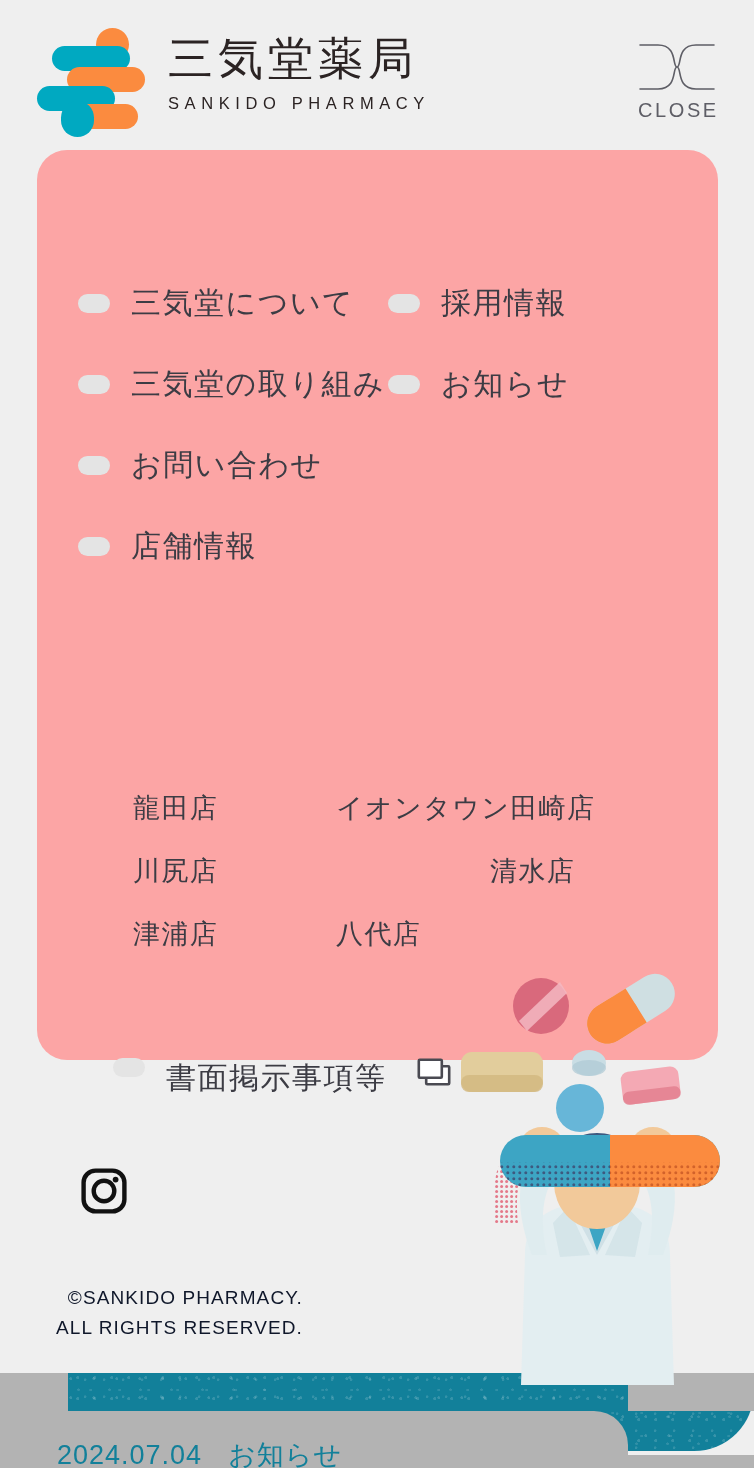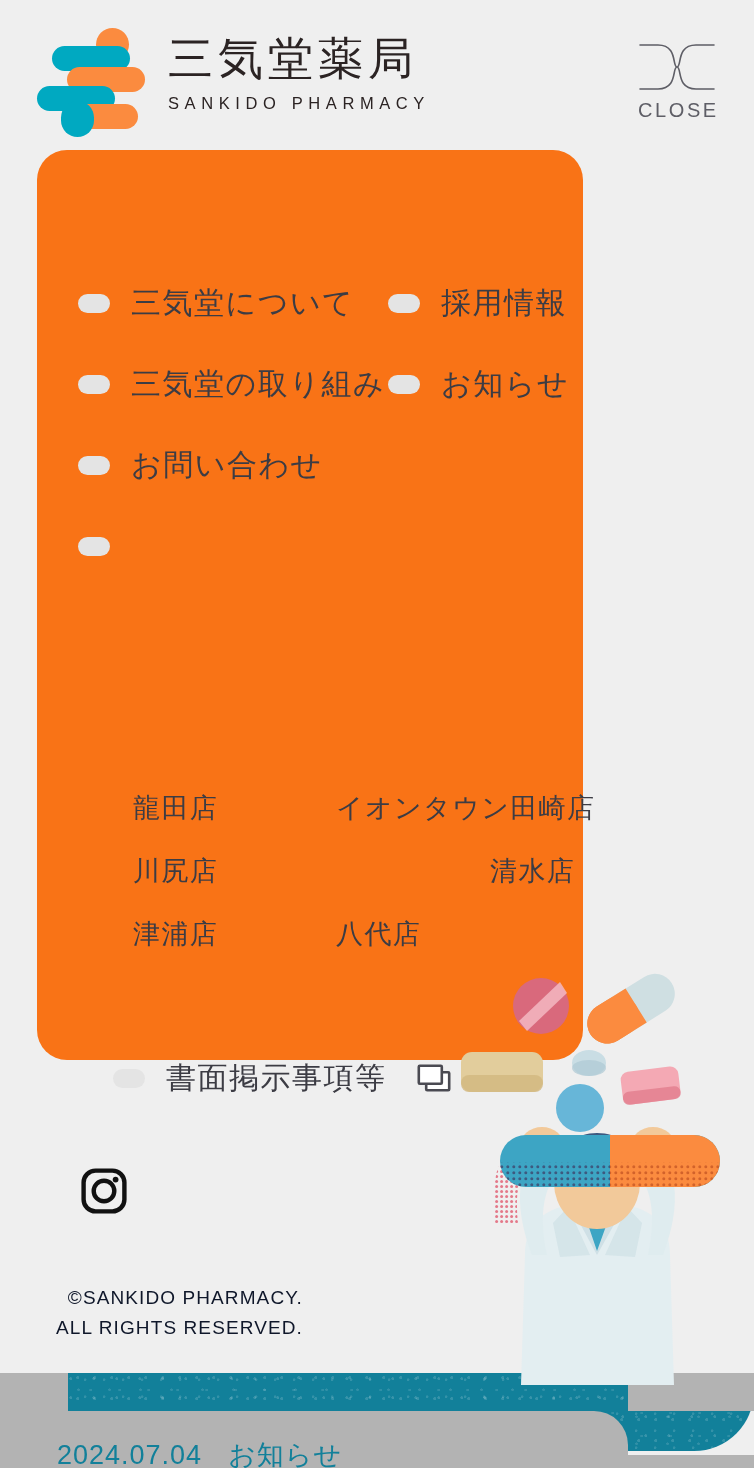--- a/index.html
+++ b/index.html
@@ -152,23 +152,23 @@
     font-size: 20px;
     letter-spacing: 2.6px;
     color: #5e5e66;
   }
 
   
   .menu-card {
     position: absolute;
     left: 37px;
     top: 150px;
-    width: 546px;
+    width: 681px;
     height: 910px;
-    background: #f97316;
+    background: #fca5a5;
     border-radius: 30px;
   }
 
   
   .nav-grid {
     position: absolute;
     left: 41px;
     top: 131px;
     width: 620px;
   }
@@ -220,21 +220,21 @@
   }
   .store-col-a { width: 203px; flex: 0 0 auto; }
   .store-col-b { flex: 1 1 auto; }
 
   
   .doc-item {
     position: absolute;
     left: 76px;
     top: 908px;
     display: flex;
-    align-items: center;
+    align-items: flex-start;
     gap: 21px;
     cursor: pointer;
   }
   .doc-label {
     font-size: 30px;
     letter-spacing: 1.5px;
     color: #3c3c44;
     white-space: nowrap;
   }
   .ext-icon {
@@ -355,20 +355,21 @@
             <span class="bullet"></span>
             <span class="nav-label">お問い合わせ</span>
           </div>
         </div>
       </div>
 
       <div class="nav-row">
         <div class="nav-col">
           <div class="nav-item">
             <span class="bullet"></span>
+            <span class="nav-label">店舗情報</span>
           </div>
         </div>
         <div class="nav-col"></div>
       </div>
 
     </div>
 
     <div class="stores">
       <div class="store-row">
         <span class="store-name store-col-a">龍田店</span>

